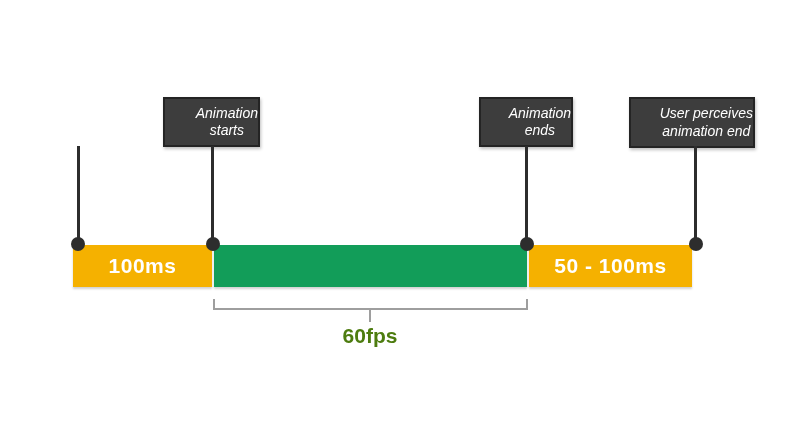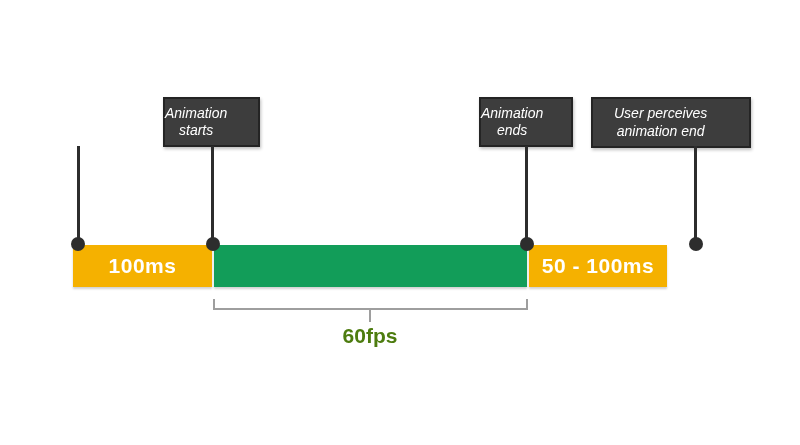--- a/index.html
+++ b/index.html
@@ -4,48 +4,48 @@
 <style>
   html,body{margin:0;padding:0;background:#fff;}
   .stage{
     position:relative;width:800px;height:445px;background:#fff;overflow:hidden;
     font-family:"Liberation Sans",sans-serif;
   }
   
   .callout{
     position:absolute;box-sizing:border-box;
     background:#3d3d3d;border:2px solid #242424;
-    display:flex;align-items:center;justify-content:flex-start;
+    display:flex;align-items:center;justify-content:flex-end;
     box-shadow:1px 2px 3px rgba(0,0,0,0.25);
   }
   .callout .txt{
     color:#fff;font-style:italic;font-weight:500;font-size:14px;line-height:1.22;
     text-align:center;white-space:pre-line;
   }
   .callout-1{left:30px;top:114px;width:97px;height:33px;}
   .callout-2{left:163px;top:97px;width:97px;height:50px;}
   .callout-3{left:479px;top:97px;width:94px;height:50px;}
-  .callout-4{left:591px;top:97px;width:160px;height:51px;padding-left:21px;}
+  .callout-4{left:629px;top:97px;width:126px;height:51px;padding-left:21px;}
   
   .connector{position:absolute;width:3px;background:#2d2d2d;top:146px;height:98px;}
   .conn-1{left:77px;} .conn-2{left:211px;} .conn-3{left:525px;} .conn-4{left:694px;}
   .dot{position:absolute;width:14px;height:14px;border-radius:50%;background:#2d2d2d;top:237px;}
   .dot-1{left:71px;} .dot-2{left:206px;} .dot-3{left:520px;} .dot-4{left:689px;}
   
   .bar{
     position:absolute;left:73px;top:245px;width:625px;height:42px;
     display:flex;column-gap:2px;
   }
   .segment{
     height:100%;display:flex;align-items:center;justify-content:center;
     box-shadow:0 2px 2px rgba(0,0,0,0.18);
     text-align:center;
   }
   .segment .seg-label{color:#fff;font-weight:bold;font-size:21px;letter-spacing:0.5px;}
-  .seg-1{width:139px;} .seg-2{width:313px;} .seg-3{width:138px;}
+  .seg-1{width:139px;} .seg-2{width:313px;} .seg-3{width:163px;}
   
   .bracket-part{position:absolute;background:#9e9e9e;}
   .bracket-h{left:213px;top:308px;width:315px;height:2px;}
   .bracket-tick-left{left:213px;top:299px;width:2px;height:11px;}
   .bracket-tick-right{left:526px;top:299px;width:2px;height:11px;}
   .bracket-tick-center{left:369px;top:310px;width:2px;height:12px;}
   .fps-label{
     position:absolute;left:295px;top:324px;width:150px;text-align:center;
     font-weight:bold;font-size:21px;color:#4d7c0f;
   }

